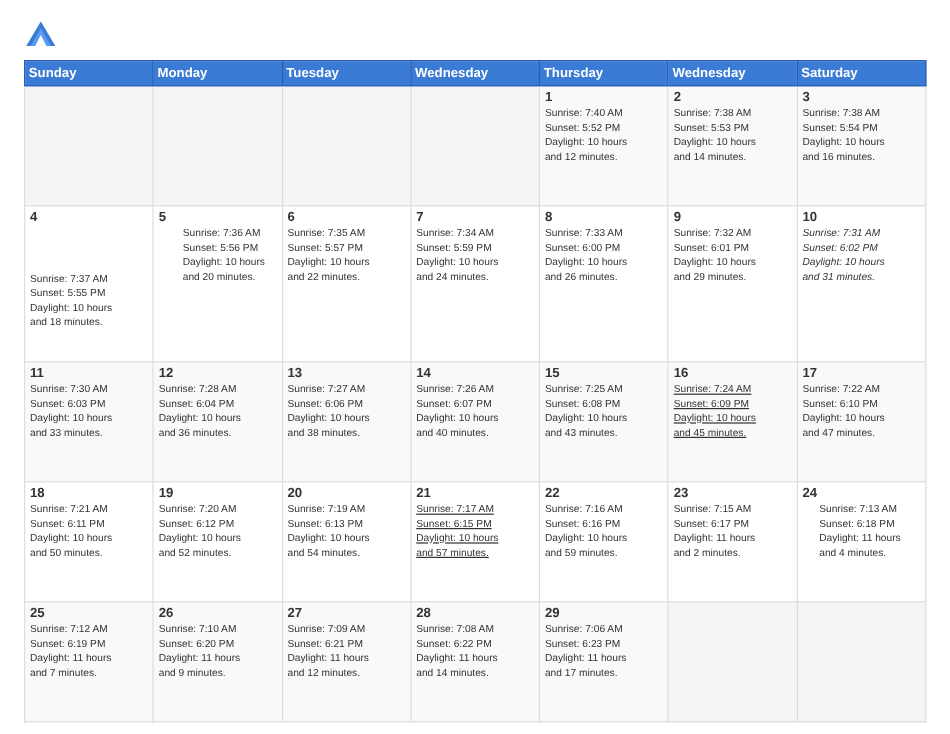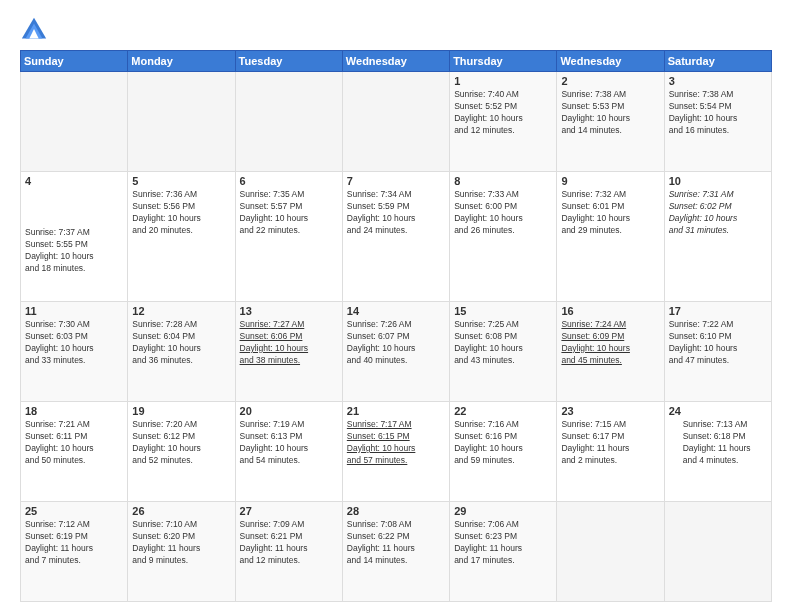--- a/index.html
+++ b/index.html
@@ -168,21 +168,21 @@
         <tr>
           <td>
             <span class="day-number">4</span>
             <div class="day-info" style="white-space: pre-line; margin-top: 40px;">Sunrise: 7:37 AM
 Sunset: 5:55 PM
 Daylight: 10 hours
 and 18 minutes.</div>
           </td>
           <td>
             <span class="day-number">5</span>
-            <div class="day-info" style="white-space: pre-line;">Sunrise: 7:36 AM
+            <div class="day-info" style="white-space: pre-line; margin-left: 20px;">Sunrise: 7:36 AM
 Sunset: 5:56 PM
 Daylight: 10 hours
 and 20 minutes.</div>
           </td>
           <td>
             <span class="day-number">6</span>
             <div class="day-info" style="white-space: pre-line;">Sunrise: 7:35 AM
 Sunset: 5:57 PM
 Daylight: 10 hours
 and 22 minutes.</div>
@@ -226,21 +226,21 @@
           </td>
           <td>
             <span class="day-number">12</span>
             <div class="day-info" style="white-space: pre-line;">Sunrise: 7:28 AM
 Sunset: 6:04 PM
 Daylight: 10 hours
 and 36 minutes.</div>
           </td>
           <td>
             <span class="day-number">13</span>
-            <div class="day-info" style="white-space: pre-line; text-decoration: underline;">Sunrise: 7:27 AM
+            <div class="day-info" style="white-space: pre-line;">Sunrise: 7:27 AM
 Sunset: 6:06 PM
 Daylight: 10 hours
 and 38 minutes.</div>
           </td>
           <td>
             <span class="day-number">14</span>
             <div class="day-info" style="white-space: pre-line;">Sunrise: 7:26 AM
 Sunset: 6:07 PM
 Daylight: 10 hours
 and 40 minutes.</div>

